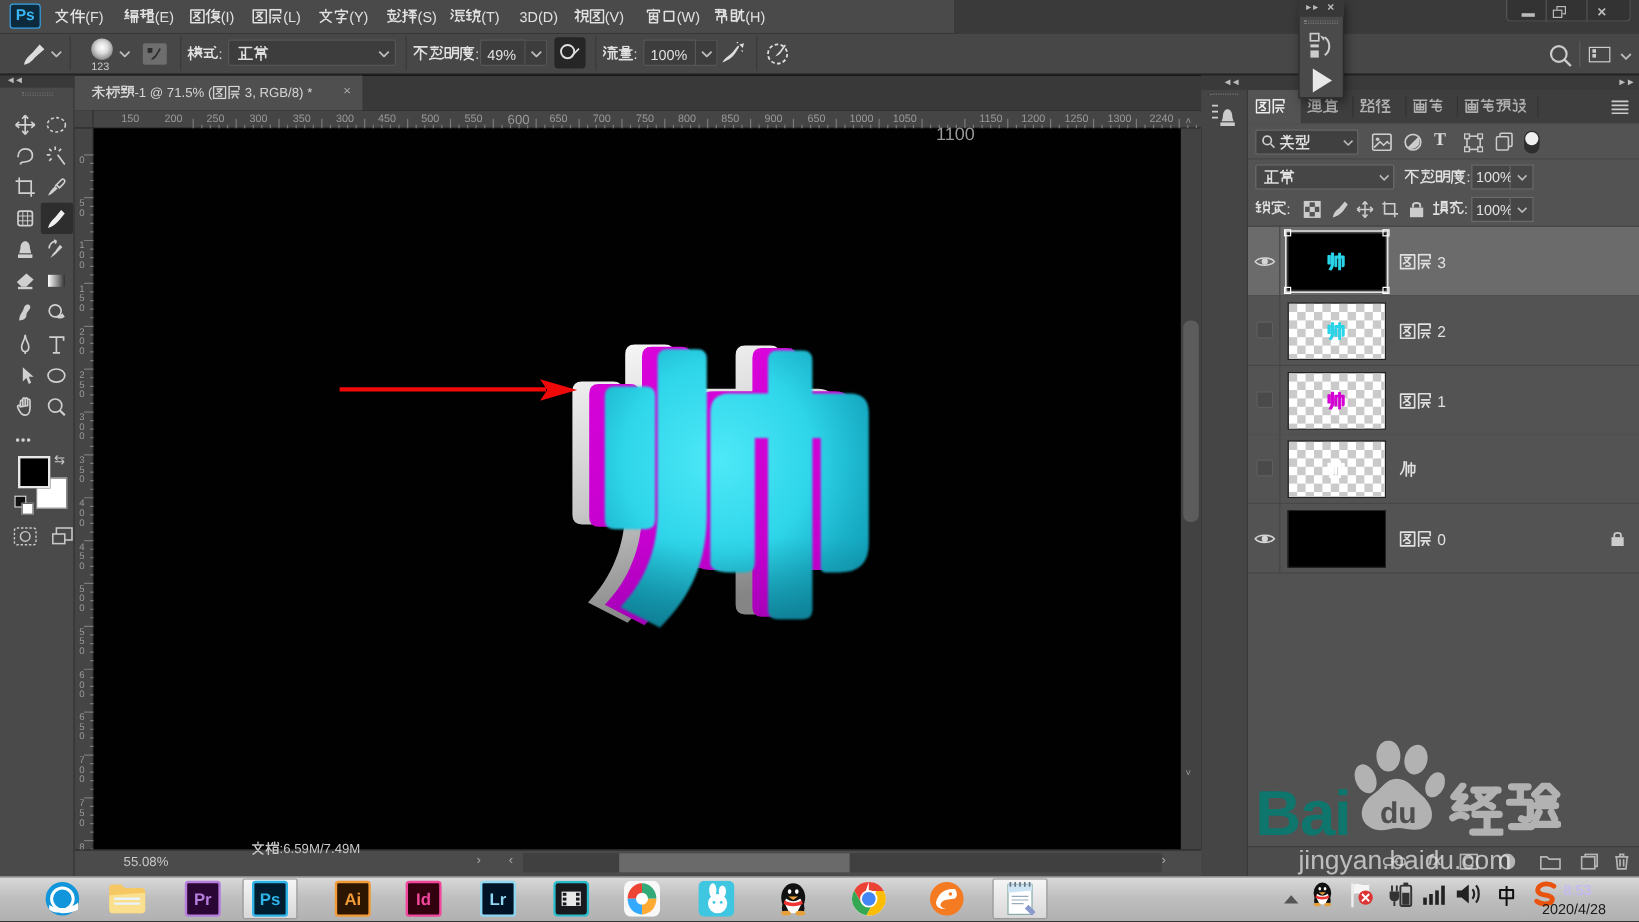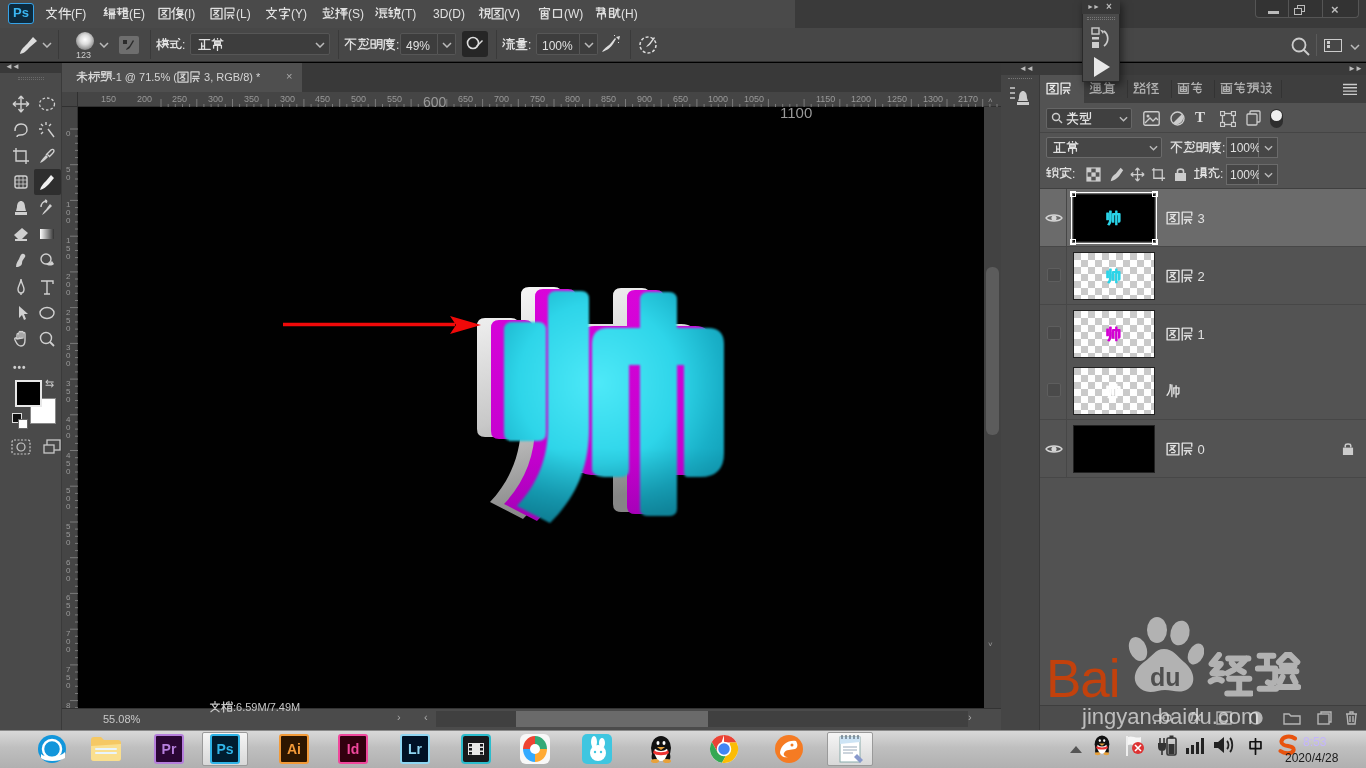--- a/index.html
+++ b/index.html
@@ -450,36 +450,36 @@
   </svg>
 <div class="ab" style="left:101px;top:94px;color:#999;font-size:9px">150</div>
 <div class="ab" style="left:137px;top:94px;color:#999;font-size:9px">200</div>
 <div class="ab" style="left:172px;top:94px;color:#999;font-size:9px">250</div>
 <div class="ab" style="left:208px;top:94px;color:#999;font-size:9px">300</div>
 <div class="ab" style="left:244px;top:94px;color:#999;font-size:9px">350</div>
 <div class="ab" style="left:280px;top:94px;color:#999;font-size:9px">300</div>
 <div class="ab" style="left:315px;top:94px;color:#999;font-size:9px">450</div>
 <div class="ab" style="left:351px;top:94px;color:#999;font-size:9px">500</div>
 <div class="ab" style="left:387px;top:94px;color:#999;font-size:9px">550</div>
-<div class="ab" style="left:423px;top:94px;color:#999;font-size:14px">600</div>
+<div class="ab" style="left:423px;top:94px;color:#999;font-size:11px">600</div>
 <div class="ab" style="left:458px;top:94px;color:#999;font-size:9px">650</div>
 <div class="ab" style="left:494px;top:94px;color:#999;font-size:9px">700</div>
 <div class="ab" style="left:530px;top:94px;color:#999;font-size:9px">750</div>
 <div class="ab" style="left:565px;top:94px;color:#999;font-size:9px">800</div>
 <div class="ab" style="left:601px;top:94px;color:#999;font-size:9px">850</div>
 <div class="ab" style="left:637px;top:94px;color:#999;font-size:9px">900</div>
 <div class="ab" style="left:673px;top:94px;color:#999;font-size:9px">650</div>
 <div class="ab" style="left:708px;top:94px;color:#999;font-size:9px">1000</div>
 <div class="ab" style="left:744px;top:94px;color:#999;font-size:9px">1050</div>
 <div class="ab" style="left:780px;top:104px;color:#999;font-size:15px">1100</div>
 <div class="ab" style="left:816px;top:94px;color:#999;font-size:9px">1150</div>
 <div class="ab" style="left:851px;top:94px;color:#999;font-size:9px">1200</div>
 <div class="ab" style="left:887px;top:94px;color:#999;font-size:9px">1250</div>
 <div class="ab" style="left:923px;top:94px;color:#999;font-size:9px">1300</div>
-<div class="ab" style="left:958px;top:94px;color:#999;font-size:9px">2170</div>
+<div class="ab" style="left:958px;top:94px;color:#999;font-size:9px">2240</div>
 <svg class="ab" width="16" height="601" style="left:62px;top:107px">
     <path d="M8 22.0 H16 M13 29.1 H16 M13 36.3 H16 M13 43.4 H16 M13 50.6 H16 M8 57.7 H16 M13 64.9 H16 M13 72.0 H16 M13 79.2 H16 M13 86.3 H16 M8 93.4 H16 M13 100.6 H16 M13 107.7 H16 M13 114.9 H16 M13 122.0 H16 M8 129.2 H16 M13 136.3 H16 M13 143.5 H16 M13 150.6 H16 M13 157.8 H16 M8 164.9 H16 M13 172.0 H16 M13 179.2 H16 M13 186.3 H16 M13 193.5 H16 M8 200.6 H16 M13 207.8 H16 M13 214.9 H16 M13 222.1 H16 M13 229.2 H16 M8 236.4 H16 M13 243.5 H16 M13 250.6 H16 M13 257.8 H16 M13 264.9 H16 M8 272.1 H16 M13 279.2 H16 M13 286.4 H16 M13 293.5 H16 M13 300.7 H16 M8 307.8 H16 M13 314.9 H16 M13 322.1 H16 M13 329.2 H16 M13 336.4 H16 M8 343.5 H16 M13 350.7 H16 M13 357.8 H16 M13 365.0 H16 M13 372.1 H16 M8 379.2 H16 M13 386.4 H16 M13 393.5 H16 M13 400.7 H16 M13 407.8 H16 M8 415.0 H16 M13 422.1 H16 M13 429.3 H16 M13 436.4 H16 M13 443.6 H16 M8 450.7 H16 M13 457.8 H16 M13 465.0 H16 M13 472.1 H16 M13 479.3 H16 M8 486.4 H16 M13 493.6 H16 M13 500.7 H16 M13 507.9 H16 M13 515.0 H16 M8 522.2 H16 M13 529.3 H16 M13 536.4 H16 M13 543.6 H16 M13 550.7 H16 M8 557.9 H16 M13 565.0 H16 M13 572.2 H16 M13 579.3 H16 M13 586.5 H16 M8 593.6 H16 M13 600.7 H16" stroke="#7a7a7a" stroke-width="1"></path>
   </svg>
 <div class="ab" style="left:66px;top:130px;color:#999;font-size:8px;width:8px;line-height:8px;word-break:break-all">0</div>
 <div class="ab" style="left:66px;top:166px;color:#999;font-size:8px;width:8px;line-height:8px;word-break:break-all">5<br>0</div>
 <div class="ab" style="left:66px;top:201px;color:#999;font-size:8px;width:8px;line-height:8px;word-break:break-all">1<br>0<br>0</div>
 <div class="ab" style="left:66px;top:237px;color:#999;font-size:8px;width:8px;line-height:8px;word-break:break-all">1<br>5<br>0</div>
 <div class="ab" style="left:66px;top:273px;color:#999;font-size:8px;width:8px;line-height:8px;word-break:break-all">2<br>0<br>0</div>
 <div class="ab" style="left:66px;top:309px;color:#999;font-size:8px;width:8px;line-height:8px;word-break:break-all">2<br>5<br>0</div>
 <div class="ab" style="left:66px;top:344px;color:#999;font-size:8px;width:8px;line-height:8px;word-break:break-all">3<br>0<br>0</div>
@@ -927,21 +927,21 @@
 <div class="ab" style="left:1106px;top:1px;color:#bbb;font-size:10px;font-weight:bold">×</div>
 <div class="ab" style="left:1087px;top:17px;width:28px;height:3px;border-top:1px dotted #777;border-bottom:1px dotted #777"></div>
 <svg class="ab" width="24" height="24" style="left:1089px;top:26px" viewBox="0 0 24 24">
 <rect x="3" y="2" width="7" height="6" fill="none" stroke="#ccc" stroke-width="1.4"></rect>
 <rect x="3" y="11" width="7" height="2.5" fill="#ccc"></rect>
 <rect x="3" y="16" width="7" height="6" fill="#ccc"></rect>
 <path d="M15 20 C20 16 20 9 15 5" fill="none" stroke="#ccc" stroke-width="1.7"></path>
     <path d="M15 5 L11 3.5 L14 8 Z" fill="#ccc"></path>
 </svg>
 <div class="ab" style="left:1094px;top:57px;width:0;height:0;border-left:16px solid #e8e8e8;border-top:10px solid transparent;border-bottom:10px solid transparent"></div>
-<div class="ab" style="left:1046px;top:648px;color:#c2410c;font-size:53px;font-weight:normal;letter-spacing:-1px">Bai</div>
+<div class="ab" style="left:1046px;top:648px;color:#0f766e;font-size:53px;font-weight:bold;letter-spacing:-1px">Bai</div>
 <svg class="ab" width="78" height="84" style="left:1126px;top:617px" viewBox="0 0 78 84">
 <g fill="#b2b2b2">
 <ellipse cx="12" cy="32" rx="8.5" ry="12.5" transform="rotate(-22 12 32)"></ellipse>
 <ellipse cx="31" cy="13" rx="10" ry="13"></ellipse>
 <ellipse cx="54" cy="16" rx="9.5" ry="12.5" transform="rotate(14 54 16)"></ellipse>
 <ellipse cx="70" cy="37" rx="7.5" ry="11" transform="rotate(26 70 37)"></ellipse>
 <path d="M38 32 C47 32 51 39 58 45 C68 53 71 66 62 72 C54 77 47 73 39 73 C31 73 24 78 15 72 C5 65 8 52 18 45 C26 40 29 32 38 32 Z"></path>
 </g>
 <text x="24" y="69" font-family="Liberation Sans" font-size="25" font-weight="bold" fill="#4f4f4f">du</text>
 </svg>

